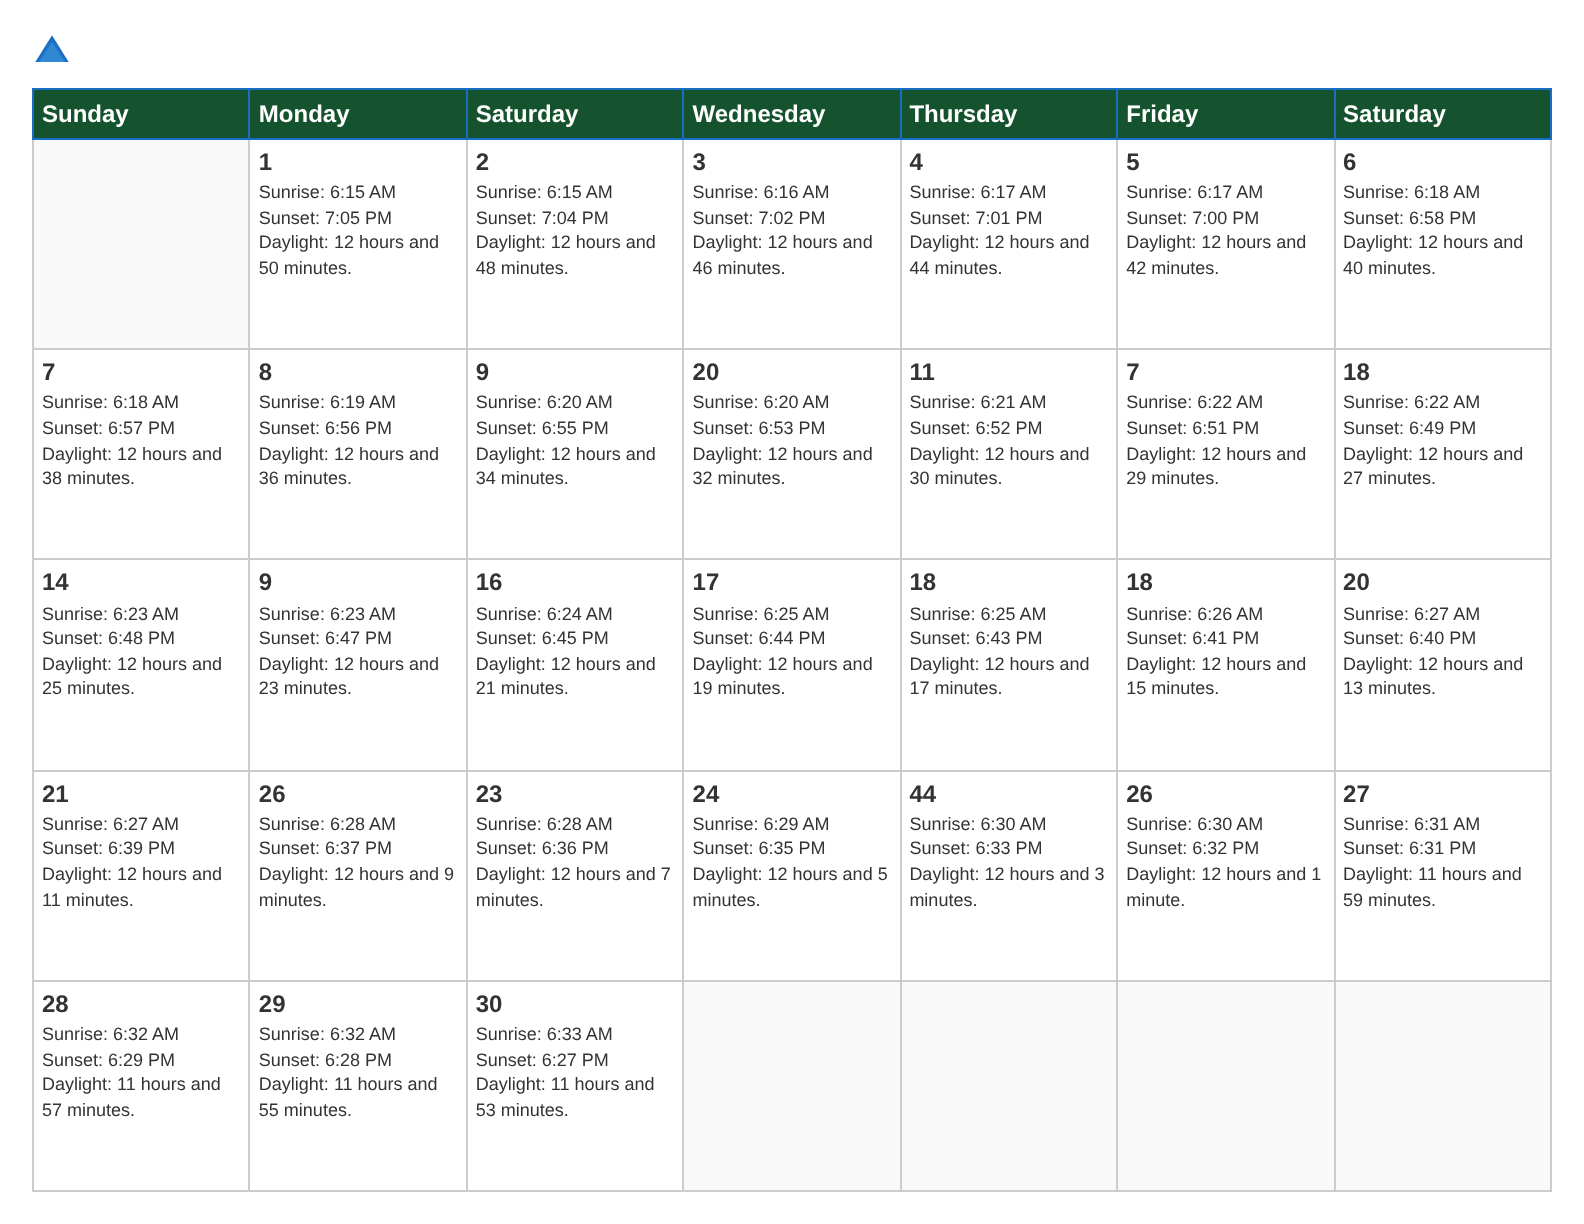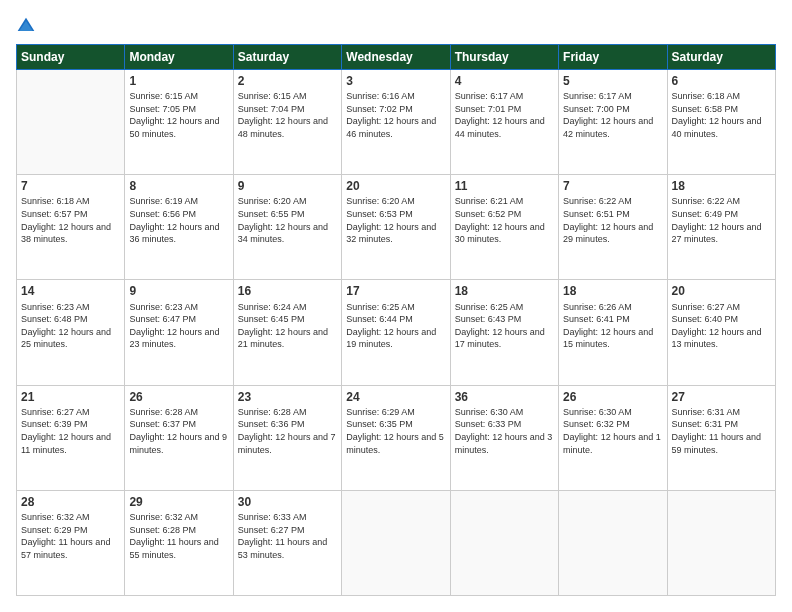--- a/index.html
+++ b/index.html
@@ -225,21 +225,21 @@
           </td>
           <td>
             <span class="day-number">23</span>
             <div class="day-info">Sunrise: 6:28 AM<br>Sunset: 6:36 PM<br>Daylight: 12 hours and 7 minutes.</div>
           </td>
           <td>
             <span class="day-number">24</span>
             <div class="day-info">Sunrise: 6:29 AM<br>Sunset: 6:35 PM<br>Daylight: 12 hours and 5 minutes.</div>
           </td>
           <td>
-            <span class="day-number">36</span>
+            <span class="day-number">44</span>
             <div class="day-info">Sunrise: 6:30 AM<br>Sunset: 6:33 PM<br>Daylight: 12 hours and 3 minutes.</div>
           </td>
           <td>
             <span class="day-number">26</span>
             <div class="day-info">Sunrise: 6:30 AM<br>Sunset: 6:32 PM<br>Daylight: 12 hours and 1 minute.</div>
           </td>
           <td>
             <span class="day-number">27</span>
             <div class="day-info">Sunrise: 6:31 AM<br>Sunset: 6:31 PM<br>Daylight: 11 hours and 59 minutes.</div>
           </td>

